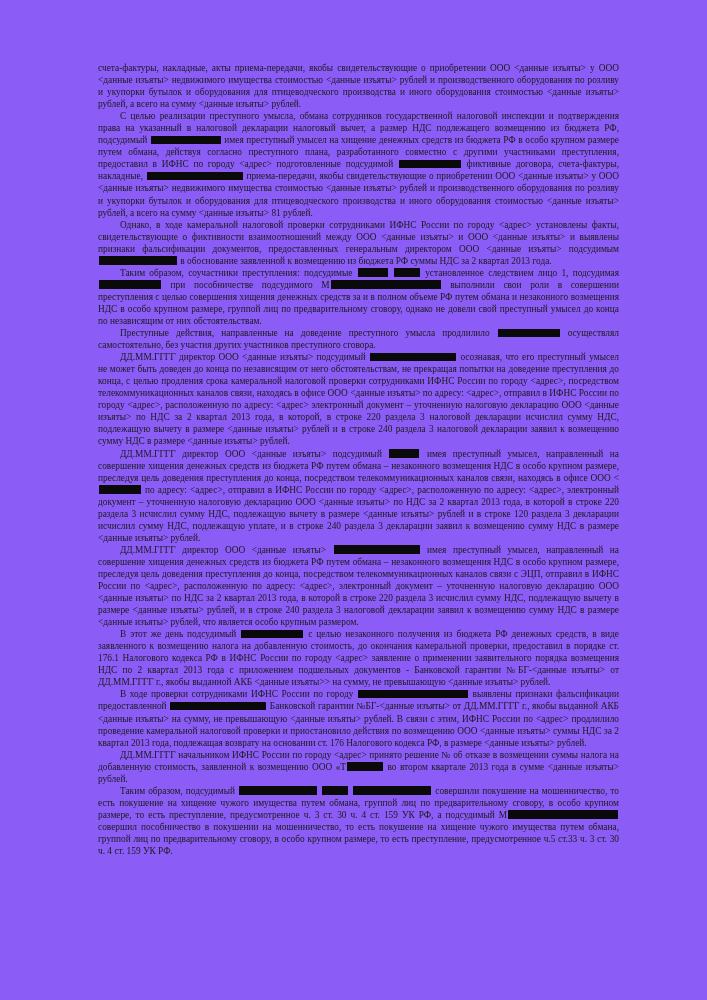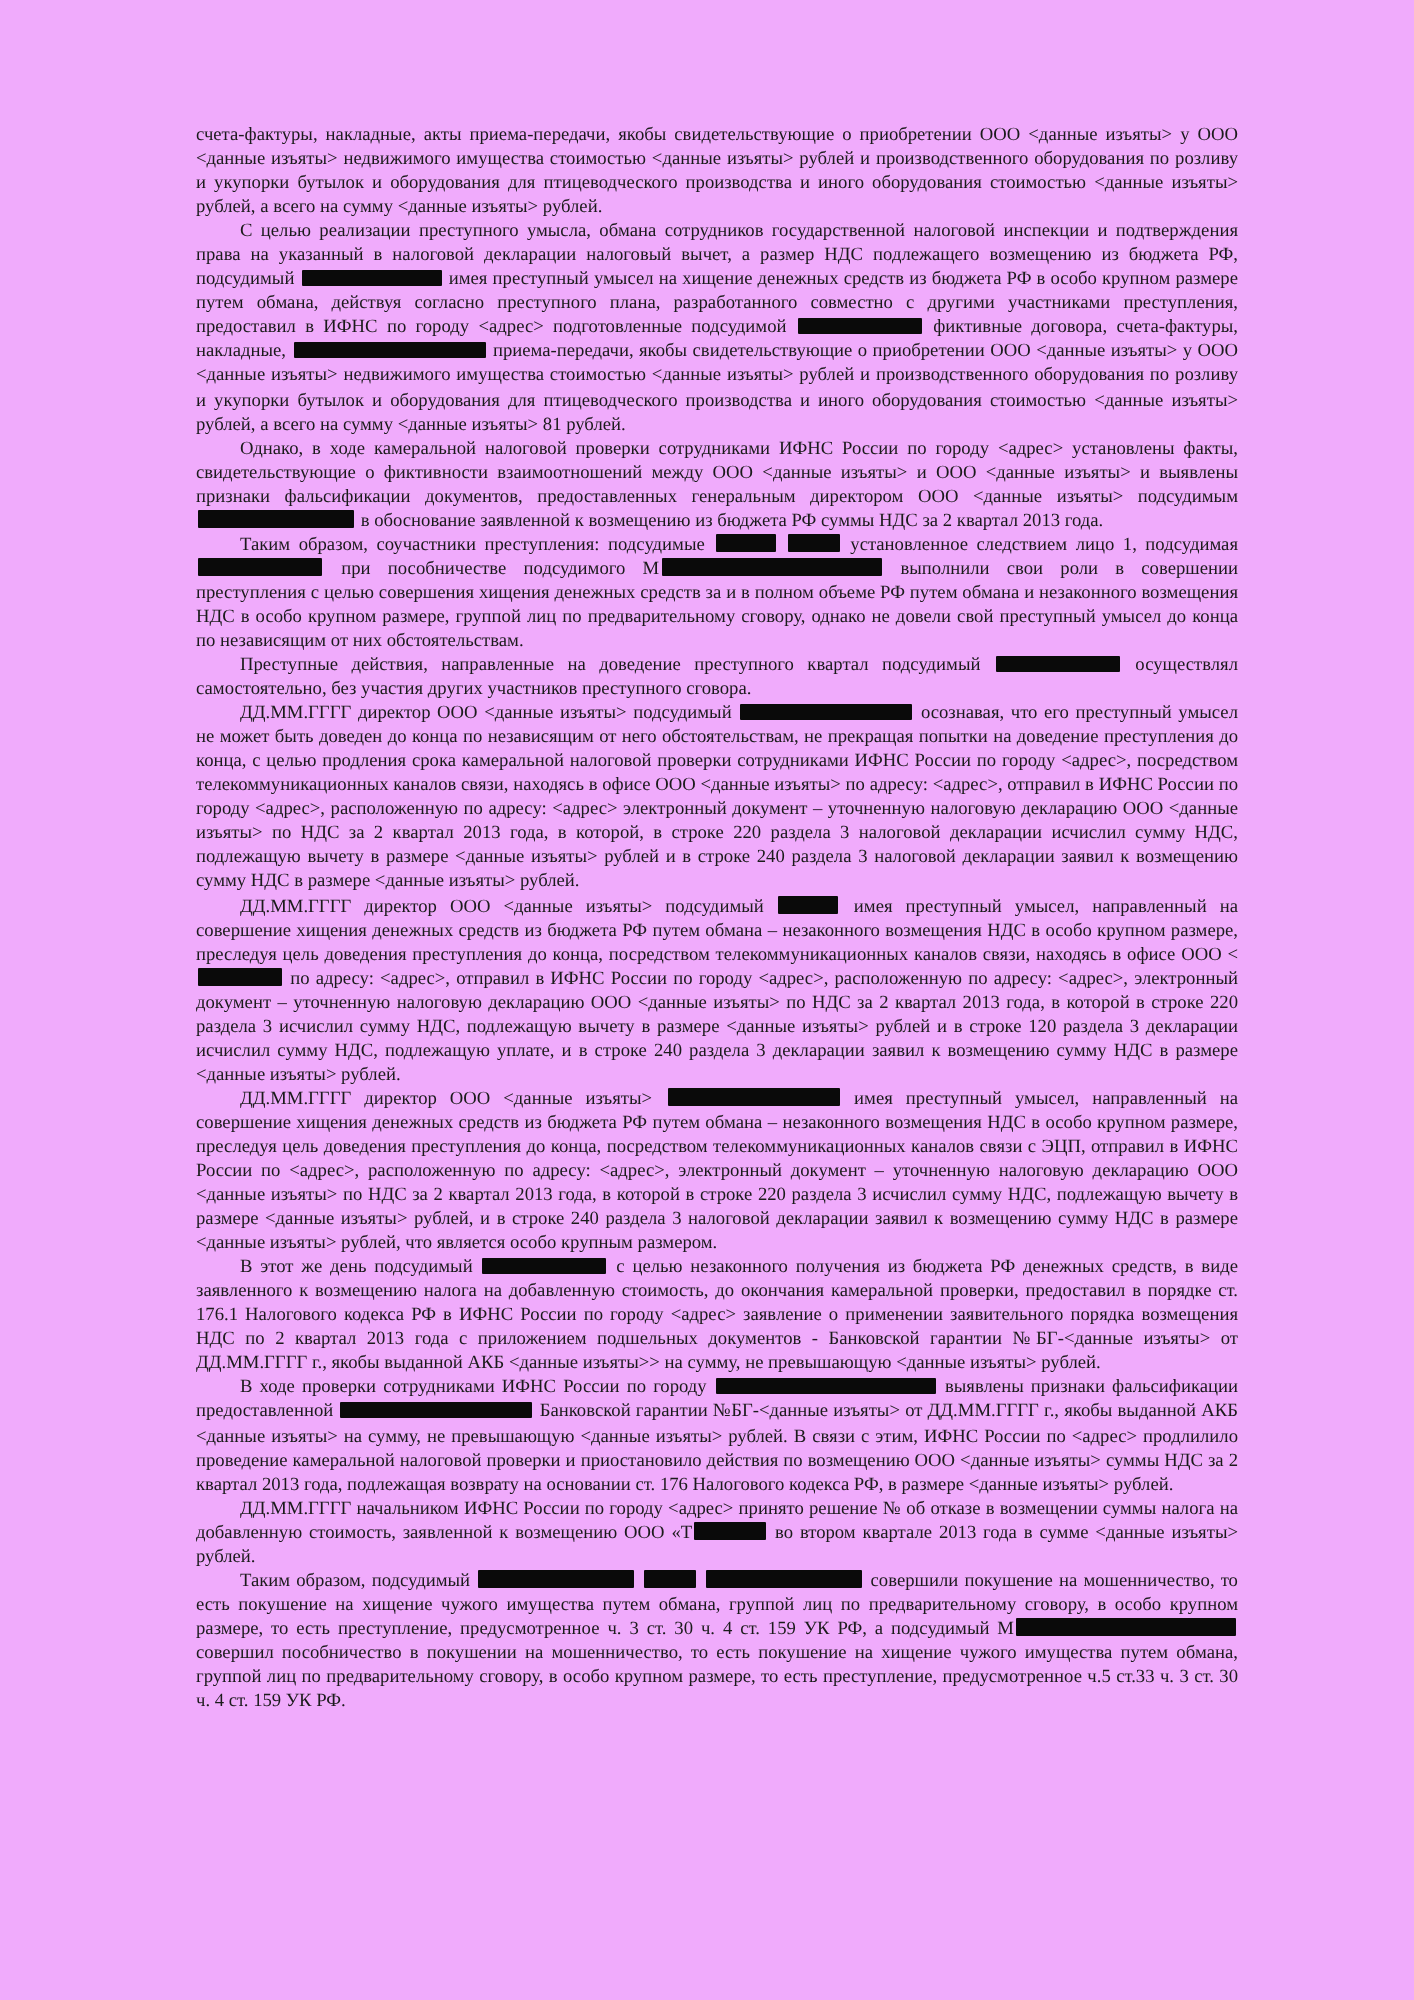--- a/index.html
+++ b/index.html
@@ -11,21 +11,21 @@
     width: 707px;
     height: 1000px;
     font-family: "Liberation Serif", serif;
     color: #1b1b1b;
     overflow: hidden;
   }
   .page {
     position: relative;
     width: 707px;
     height: 1000px;
-    background: #f0abfc;
+    background: #8b5cf6;
     box-sizing: border-box;
     padding: 62px 88px 40px 98px;
   }
   .doc-body {
     font-size: 9.35px;
     line-height: 12.05px;
     text-align: justify;
     text-justify: inter-word;
     hyphens: none;
   }
@@ -49,21 +49,21 @@
 </style>
 </head>
 <body>
 
 <div class="page">
   <div class="doc-body" id="doc-body">
       <p class="para noindent"><span>счета-фактуры, накладные, акты приема-передачи, якобы свидетельствующие о приобретении ООО &lt;данные изъяты&gt;</span><span> у ООО &lt;данные изъяты&gt; недвижимого имущества стоимостью &lt;данные изъяты&gt; рублей и производственного оборудования по розливу и укупорки бутылок и оборудования для птицеводческого производства и иного оборудования стоимостью &lt;данные изъяты&gt; рублей, а всего на сумму &lt;данные изъяты&gt; рублей.</span></p>
       <p class="para"><span>С целью реализации преступного умысла, обмана сотрудников государственной налоговой инспекции и подтверждения права на указанный в налоговой декларации налоговый вычет, а размер НДС подлежащего возмещению из бюджета РФ, подсудимый </span><span class="r" style="width: 70px;"></span><span> имея преступный умысел на хищение денежных средств из бюджета РФ в особо крупном размере путем обмана, действуя согласно преступного плана, разработанного совместно с другими участниками преступления, предоставил в ИФНС по городу &lt;адрес&gt; подготовленные подсудимой </span><span class="r" style="width: 62px;"></span><span> фиктивные договора, счета-фактуры, накладные, </span><span class="r" style="width: 96px;"></span><span> приема-передачи, якобы свидетельствующие о приобретении ООО &lt;данные изъяты&gt; у ООО &lt;данные изъяты&gt; недвижимого имущества стоимостью &lt;данные изъяты&gt; рублей и производственного оборудования по розливу и укупорки бутылок и оборудования для птицеводческого производства и иного оборудования стоимостью &lt;данные изъяты&gt; рублей, а всего на сумму &lt;данные изъяты&gt; 81 рублей.</span></p>
       <p class="para"><span>Однако, в ходе камеральной налоговой проверки сотрудниками ИФНС России по городу &lt;адрес&gt; установлены факты, свидетельствующие о фиктивности взаимоотношений между ООО &lt;данные изъяты&gt; и ООО &lt;данные изъяты&gt; и выявлены признаки фальсификации документов, предоставленных генеральным директором ООО &lt;данные изъяты&gt; подсудимым </span><span class="r" style="width: 78px;"></span><span> в обоснование заявленной к возмещению из бюджета РФ суммы НДС за 2 квартал 2013 года.</span></p>
       <p class="para"><span>Таким образом, соучастники преступления: подсудимые </span><span class="r" style="width: 30px;"></span><span> </span><span class="r" style="width: 26px;"></span><span> установленное следствием лицо 1, подсудимая </span><span class="r" style="width: 62px;"></span><span> при пособничестве подсудимого М</span><span class="r" style="width: 110px;"></span><span> выполнили свои роли в совершении преступления с целью совершения хищения денежных средств за и в полном объеме РФ путем обмана и незаконного возмещения НДС в особо крупном размере, группой лиц по предварительному сговору, однако не довели свой преступный умысел до конца по независящим от них обстоятельствам.</span></p>
-      <p class="para"><span>Преступные действия, направленные на доведение преступного квартал подсудимый </span><span class="r" style="width: 62px;"></span><span> осуществлял самостоятельно, без участия других участников преступного сговора.</span></p>
+      <p class="para"><span>Преступные действия, направленные на доведение преступного умысла продлилило </span><span class="r" style="width: 62px;"></span><span> осуществлял самостоятельно, без участия других участников преступного сговора.</span></p>
       <p class="para"><span>ДД.ММ.ГГГГ директор ООО &lt;данные изъяты&gt; подсудимый </span><span class="r" style="width: 86px;"></span><span> осознавая, что его преступный умысел не может быть доведен до конца по независящим от него обстоятельствам, не прекращая попытки на доведение преступления до конца, с целью продления срока камеральной налоговой проверки сотрудниками ИФНС России по городу &lt;адрес&gt;, посредством телекоммуникационных каналов связи, находясь в офисе ООО &lt;данные изъяты&gt; по адресу: &lt;адрес&gt;, отправил в ИФНС России по городу &lt;адрес&gt;, расположенную по адресу: &lt;адрес&gt; электронный документ – уточненную налоговую декларацию ООО &lt;данные изъяты&gt; по НДС за 2 квартал 2013 года, в которой, в строке 220 раздела 3 налоговой декларации исчислил сумму НДС, подлежащую вычету в размере &lt;данные изъяты&gt; рублей и в строке 240 раздела 3 налоговой декларации заявил к возмещению сумму НДС в размере &lt;данные изъяты&gt; рублей.</span></p>
       <p class="para"><span>ДД.ММ.ГГГГ директор ООО &lt;данные изъяты&gt; подсудимый </span><span class="r" style="width: 30px;"></span><span> имея преступный умысел, направленный на совершение хищения денежных средств из бюджета РФ путем обмана – незаконного возмещения НДС в особо крупном размере, преследуя цель доведения преступления до конца, посредством телекоммуникационных каналов связи, находясь в офисе ООО &lt;</span><span class="r" style="width: 42px;"></span><span> по адресу: &lt;адрес&gt;, отправил в ИФНС России по городу &lt;адрес&gt;, расположенную по адресу: &lt;адрес&gt;, электронный документ – уточненную налоговую декларацию ООО &lt;данные изъяты&gt; по НДС за 2 квартал 2013 года, в которой в строке 220 раздела 3 исчислил сумму НДС, подлежащую вычету в размере &lt;данные изъяты&gt; рублей и в строке 120 раздела 3 декларации исчислил сумму НДС, подлежащую уплате, и в строке 240 раздела 3 декларации заявил к возмещению сумму НДС в размере &lt;данные изъяты&gt; рублей.</span></p>
       <p class="para"><span>ДД.ММ.ГГГГ директор ООО &lt;данные изъяты&gt; </span><span class="r" style="width: 86px;"></span><span> имея преступный умысел, направленный на совершение хищения денежных средств из бюджета РФ путем обмана – незаконного возмещения НДС в особо крупном размере, преследуя цель доведения преступления до конца, посредством телекоммуникационных каналов связи с ЭЦП, отправил в ИФНС России по &lt;адрес&gt;, расположенную по адресу: &lt;адрес&gt;, электронный документ – уточненную налоговую декларацию ООО &lt;данные изъяты&gt; по НДС за 2 квартал 2013 года, в которой в строке 220 раздела 3 исчислил сумму НДС, подлежащую вычету в размере &lt;данные изъяты&gt; рублей, и в строке 240 раздела 3 налоговой декларации заявил к возмещению сумму НДС в размере &lt;данные изъяты&gt; рублей, что является особо крупным размером.</span></p>
       <p class="para"><span>В этот же день подсудимый </span><span class="r" style="width: 62px;"></span><span> с целью незаконного получения из бюджета РФ денежных средств, в виде заявленного к возмещению налога на добавленную стоимость, до окончания камеральной проверки, предоставил в порядке ст. 176.1 Налогового кодекса РФ в ИФНС России по городу &lt;адрес&gt; заявление о применении заявительного порядка возмещения НДС по 2 квартал 2013 года с приложением подшельных документов - Банковской гарантии №БГ-&lt;данные изъяты&gt; от ДД.ММ.ГГГГ г., якобы выданной АКБ &lt;данные изъяты&gt;&gt; на сумму, не превышающую &lt;данные изъяты&gt; рублей.</span></p>
       <p class="para"><span>В ходе проверки сотрудниками ИФНС России по городу </span><span class="r" style="width: 110px;"></span><span> выявлены признаки фальсификации предоставленной </span><span class="r" style="width: 96px;"></span><span> Банковской гарантии №БГ-&lt;данные изъяты&gt; от ДД.ММ.ГГГГ г., якобы выданной АКБ &lt;данные изъяты&gt; на сумму, не превышающую &lt;данные изъяты&gt; рублей. В связи с этим, ИФНС России по &lt;адрес&gt; продлилило проведение камеральной налоговой проверки и приостановило действия по возмещению ООО &lt;данные изъяты&gt; суммы НДС за 2 квартал 2013 года, подлежащая возврату на основании ст. 176 Налогового кодекса РФ, в размере &lt;данные изъяты&gt; рублей.</span></p>
       <p class="para"><span>ДД.ММ.ГГГГ начальником ИФНС России по городу &lt;адрес&gt; принято решение № об отказе в возмещении суммы налога на добавленную стоимость, заявленной к возмещению ООО «Т</span><span class="r" style="width: 36px;"></span><span> во втором квартале 2013 года в сумме &lt;данные изъяты&gt; рублей.</span></p>
       <p class="para"><span>Таким образом, подсудимый </span><span class="r" style="width: 78px;"></span><span> </span><span class="r" style="width: 26px;"></span><span> </span><span class="r" style="width: 78px;"></span><span> совершили покушение на мошенничество, то есть покушение на хищение чужого имущества путем обмана, группой лиц по предварительному сговору, в особо крупном размере, то есть преступление, предусмотренное ч. 3 ст. 30 ч. 4 ст. 159 УК РФ, а подсудимый М</span><span class="r" style="width: 110px;"></span><span> совершил пособничество в покушении на мошенничество, то есть покушение на хищение чужого имущества путем обмана, группой лиц по предварительному сговору, в особо крупном размере, то есть преступление, предусмотренное ч.5 ст.33 ч. 3 ст. 30 ч. 4 ст. 159 УК РФ.</span></p>
     </div>
 </div>
 

